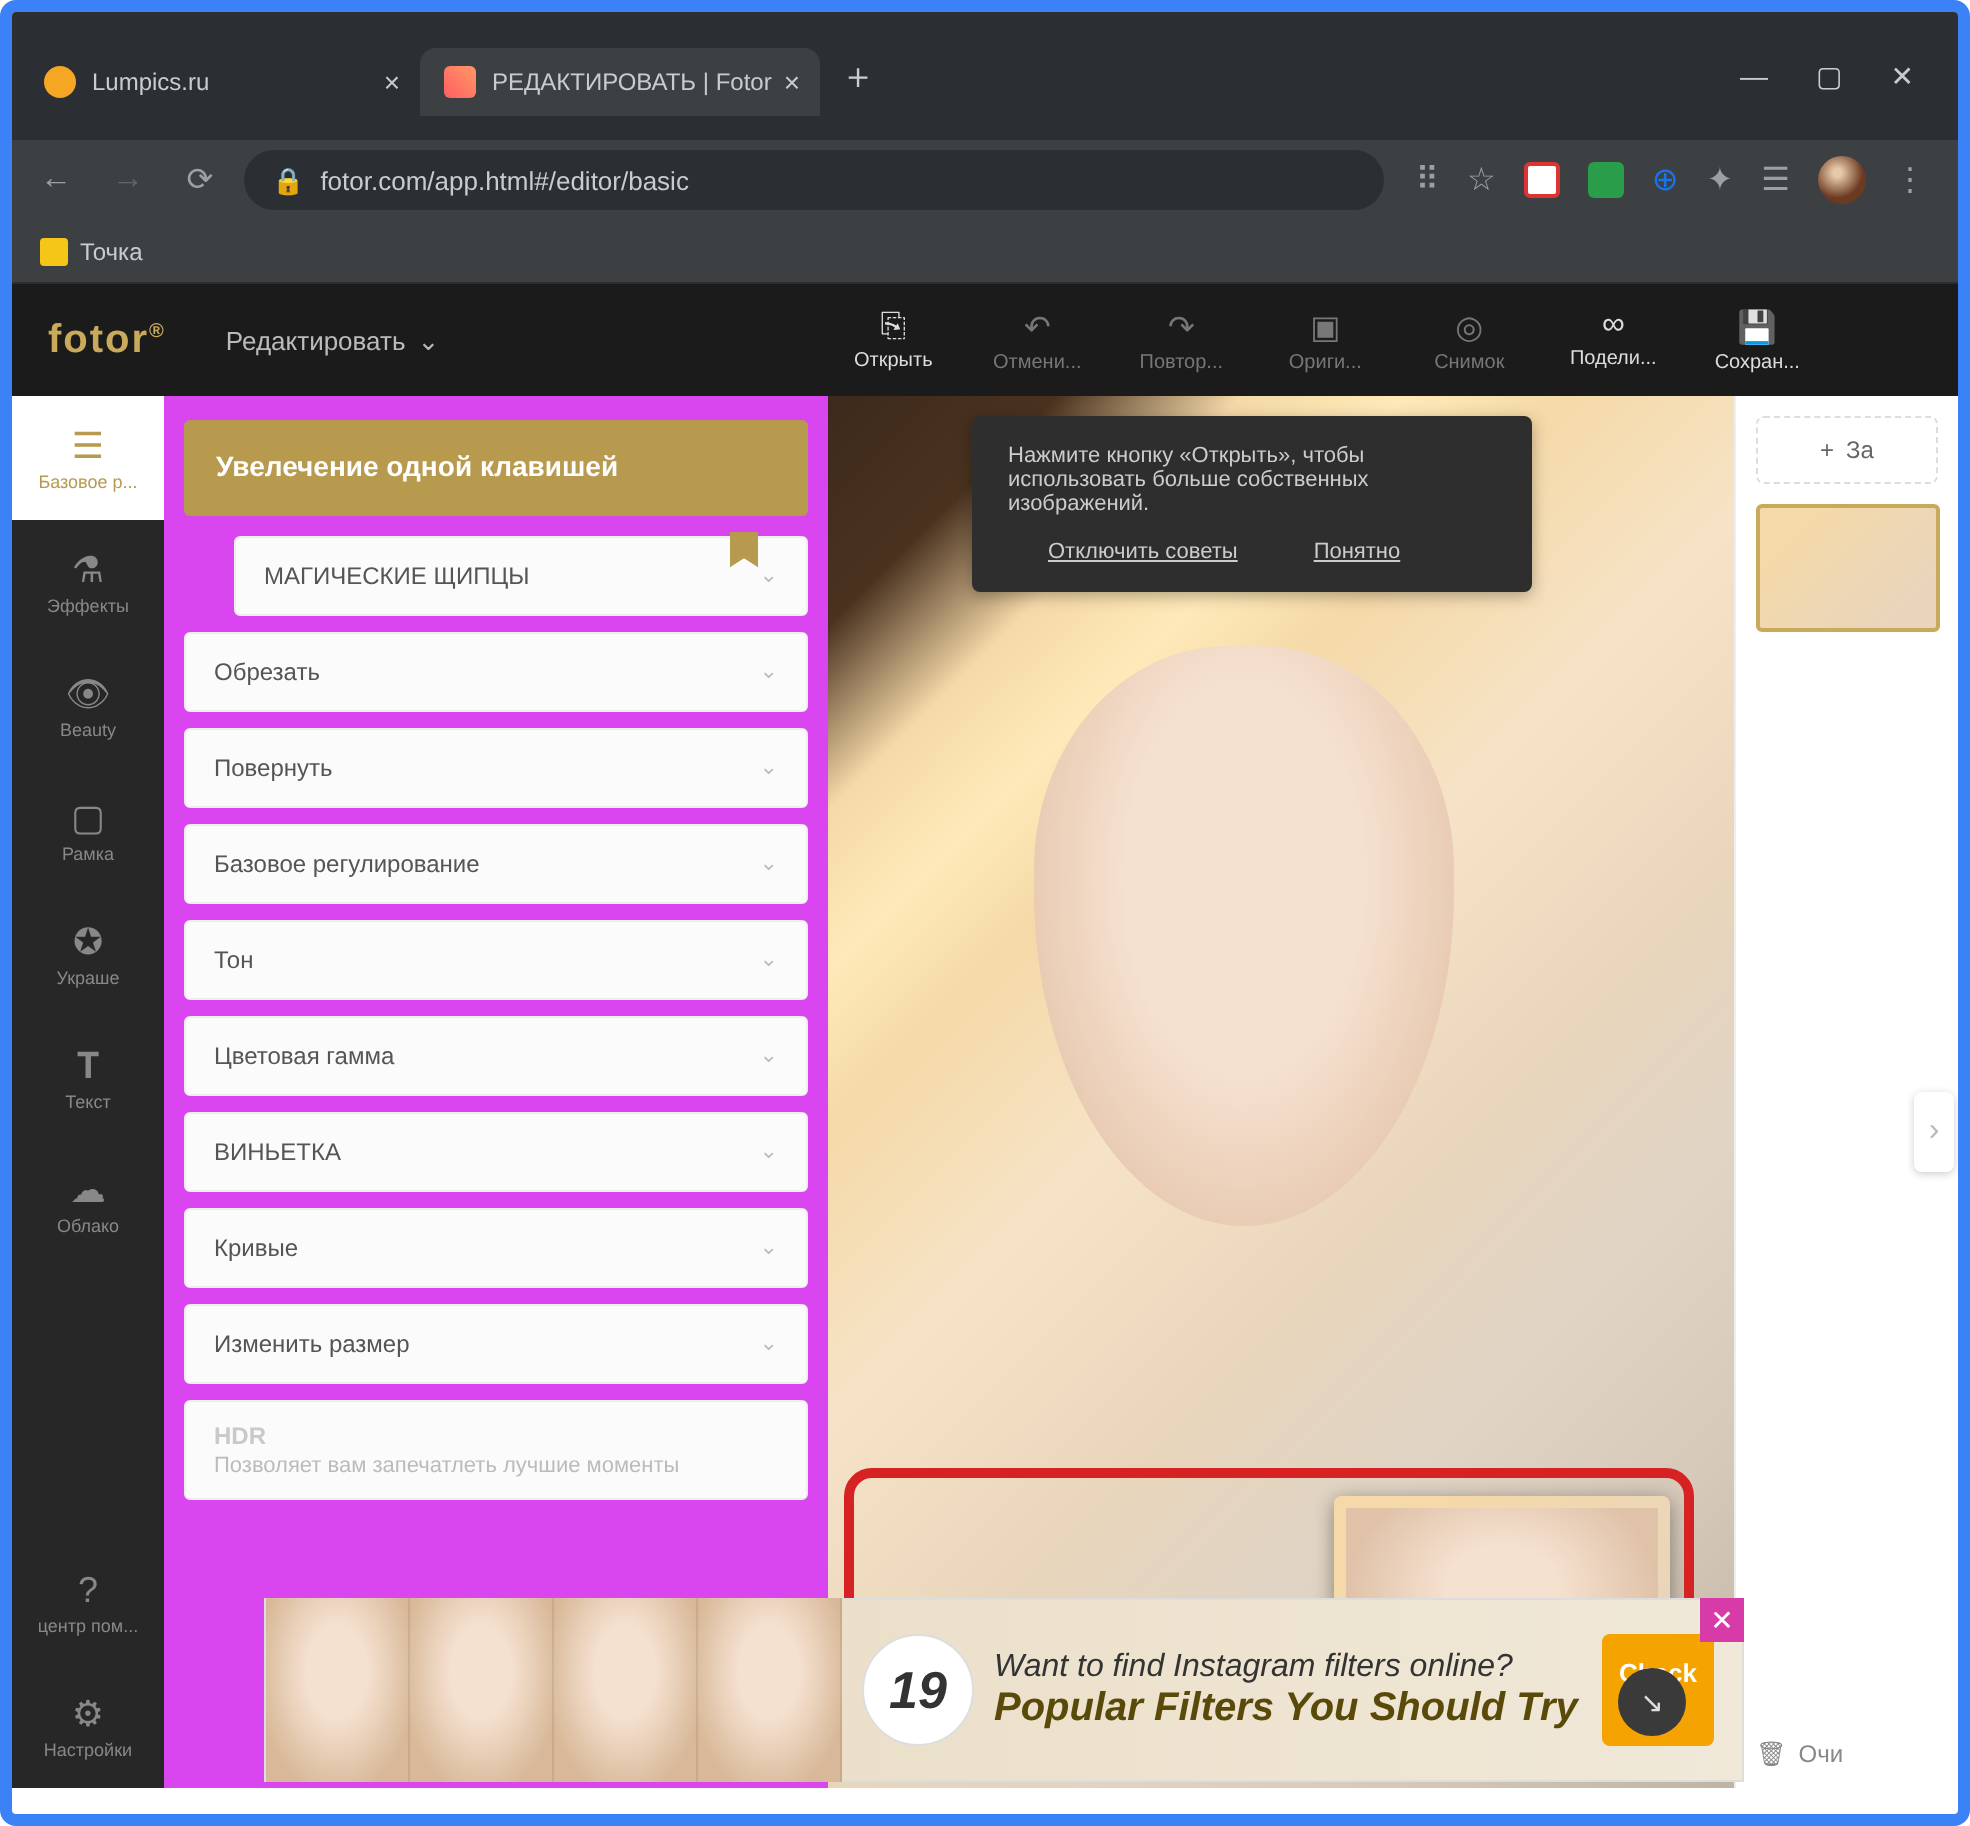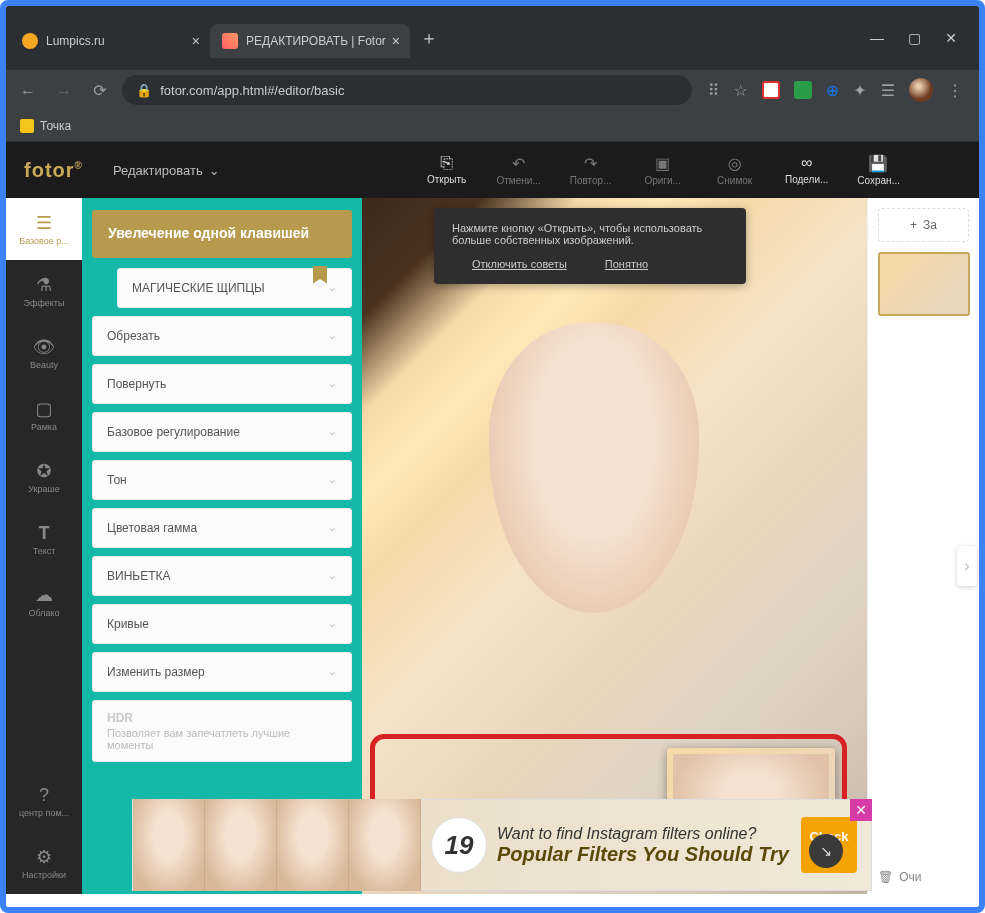--- a/index.html
+++ b/index.html
@@ -45,33 +45,33 @@
 
 
 .appbody { display: flex; height: 696px; background: #f5f5f5; position: relative; }
 
 .leftrail { width: 76px; background: #272727; display: flex; flex-direction: column; }
 .rail-item { display: flex; flex-direction: column; align-items: center; justify-content: center; height: 62px; color: #888; font-size: 9px; cursor: pointer; padding: 0 2px; text-align: center; }
 .rail-item.active { background: #fff; color: #b89a4f; }
 .rail-item .ricon { font-size: 18px; margin-bottom: 2px; }
 .rail-spacer { flex: 1; }
 
-.optionspanel { width: 280px; background: #14b8a6; padding: 12px 10px; overflow: hidden; }
+.optionspanel { width: 332px; background: #d946ef; padding: 12px 10px; overflow: hidden; }
 .one-tap { background: #b89a4f; color: #fff; padding: 14px 16px; font-size: 14px; font-weight: bold; border-radius: 3px; margin-bottom: 10px; line-height: 1.4; cursor: pointer; }
 .accordion { border: 1px solid #eee; border-radius: 3px; padding: 12px 14px; margin-bottom: 8px; background: #fbfbfb; display: flex; align-items: center; justify-content: space-between; font-size: 12px; color: #555; cursor: pointer; position: relative; }
 .accordion .chev { color: #bbb; font-size: 11px; }
 .badged { position: relative; margin-left: 25px; }
 .badged::after { content: ""; position: absolute; top: -3px; right: 24px; width: 14px; height: 18px; background: #b89a4f; clip-path: polygon(0 0,100% 0,100% 100%,50% 75%,0 100%); }
 .hdr-box { border: 1px solid #eee; border-radius: 3px; padding: 10px 14px; background: #fbfbfb; font-size: 11px; color: #bbb; }
 .hdr-box .hdr-title { color: #c9c9c9; font-weight: bold; font-size: 12px; margin-bottom: 2px; }
 
 .canvas { flex: 1; position: relative; background: #f0f0f0; }
 .photo { position: absolute; left: 0; top: 0; right: 0; bottom: 0; background: linear-gradient(135deg, #3d2a1c 0%, #4a321f 10%, #f5d9a8 18%, #ffe9b8 25%, #f5d9a8 32%, #f6e3c7 45%, #e8d5bb 60%, #e0d4c5 72%, #d6c9ba 85%, #bfb3a4 100%); }
 .face { position: absolute; left: 46%; top: 18%; width: 210px; height: 290px; transform: translateX(-50%); background: radial-gradient(ellipse at 50% 40%, #f5e1d0 40%, #e8c9b0 75%); border-radius: 48% 48% 52% 52% / 40% 40% 60% 60%; }
-.tooltip { position: absolute; left: 72px; top: 10px; background: #2e2e2e; color: #ccc; padding: 14px 18px; border-radius: 4px; font-size: 11px; width: 312px; box-shadow: 0 2px 8px rgba(0,0,0,0.3); }
+.tooltip { position: absolute; left: 72px; top: 10px; background: #2e2e2e; color: #ccc; padding: 14px 18px; border-radius: 4px; font-size: 11px; width: 280px; box-shadow: 0 2px 8px rgba(0,0,0,0.3); }
 .tooltip .links { margin-top: 12px; display: flex; gap: 18px; }
 .tooltip .links span { text-decoration: underline; cursor: pointer; margin-left: 20px; }
 
 .annot { position: absolute; left: 8px; right: 20px; bottom: 20px; height: 140px; border: 5px solid #d62222; border-radius: 14px; pointer-events: none; }
 
 .zoompane { position: absolute; right: 32px; bottom: 34px; width: 168px; height: 112px; background: linear-gradient(135deg, #f5d9a8 20%, #e8d5bb 80%); border-radius: 4px; box-shadow: 0 2px 10px rgba(0,0,0,0.4); }
 .zoompane .mini { position: absolute; inset: 6px; background: radial-gradient(ellipse at 50% 40%, #f5e1d0 25%, #e0c2a8 70%); }
 .collapsebtn { position: absolute; right: 24px; bottom: 26px; width: 34px; height: 34px; border-radius: 50%; background: #3a3a3a; color: #ddd; display: flex; align-items: center; justify-content: center; font-size: 14px; cursor: pointer; z-index: 5; }
 
 .zoombar { position: absolute; left: 26px; bottom: 32px; height: 40px; background: rgba(40,40,40,0.85); border-radius: 20px; display: flex; align-items: center; padding: 0 18px; gap: 14px; color: #bbb; font-size: 12px; }

